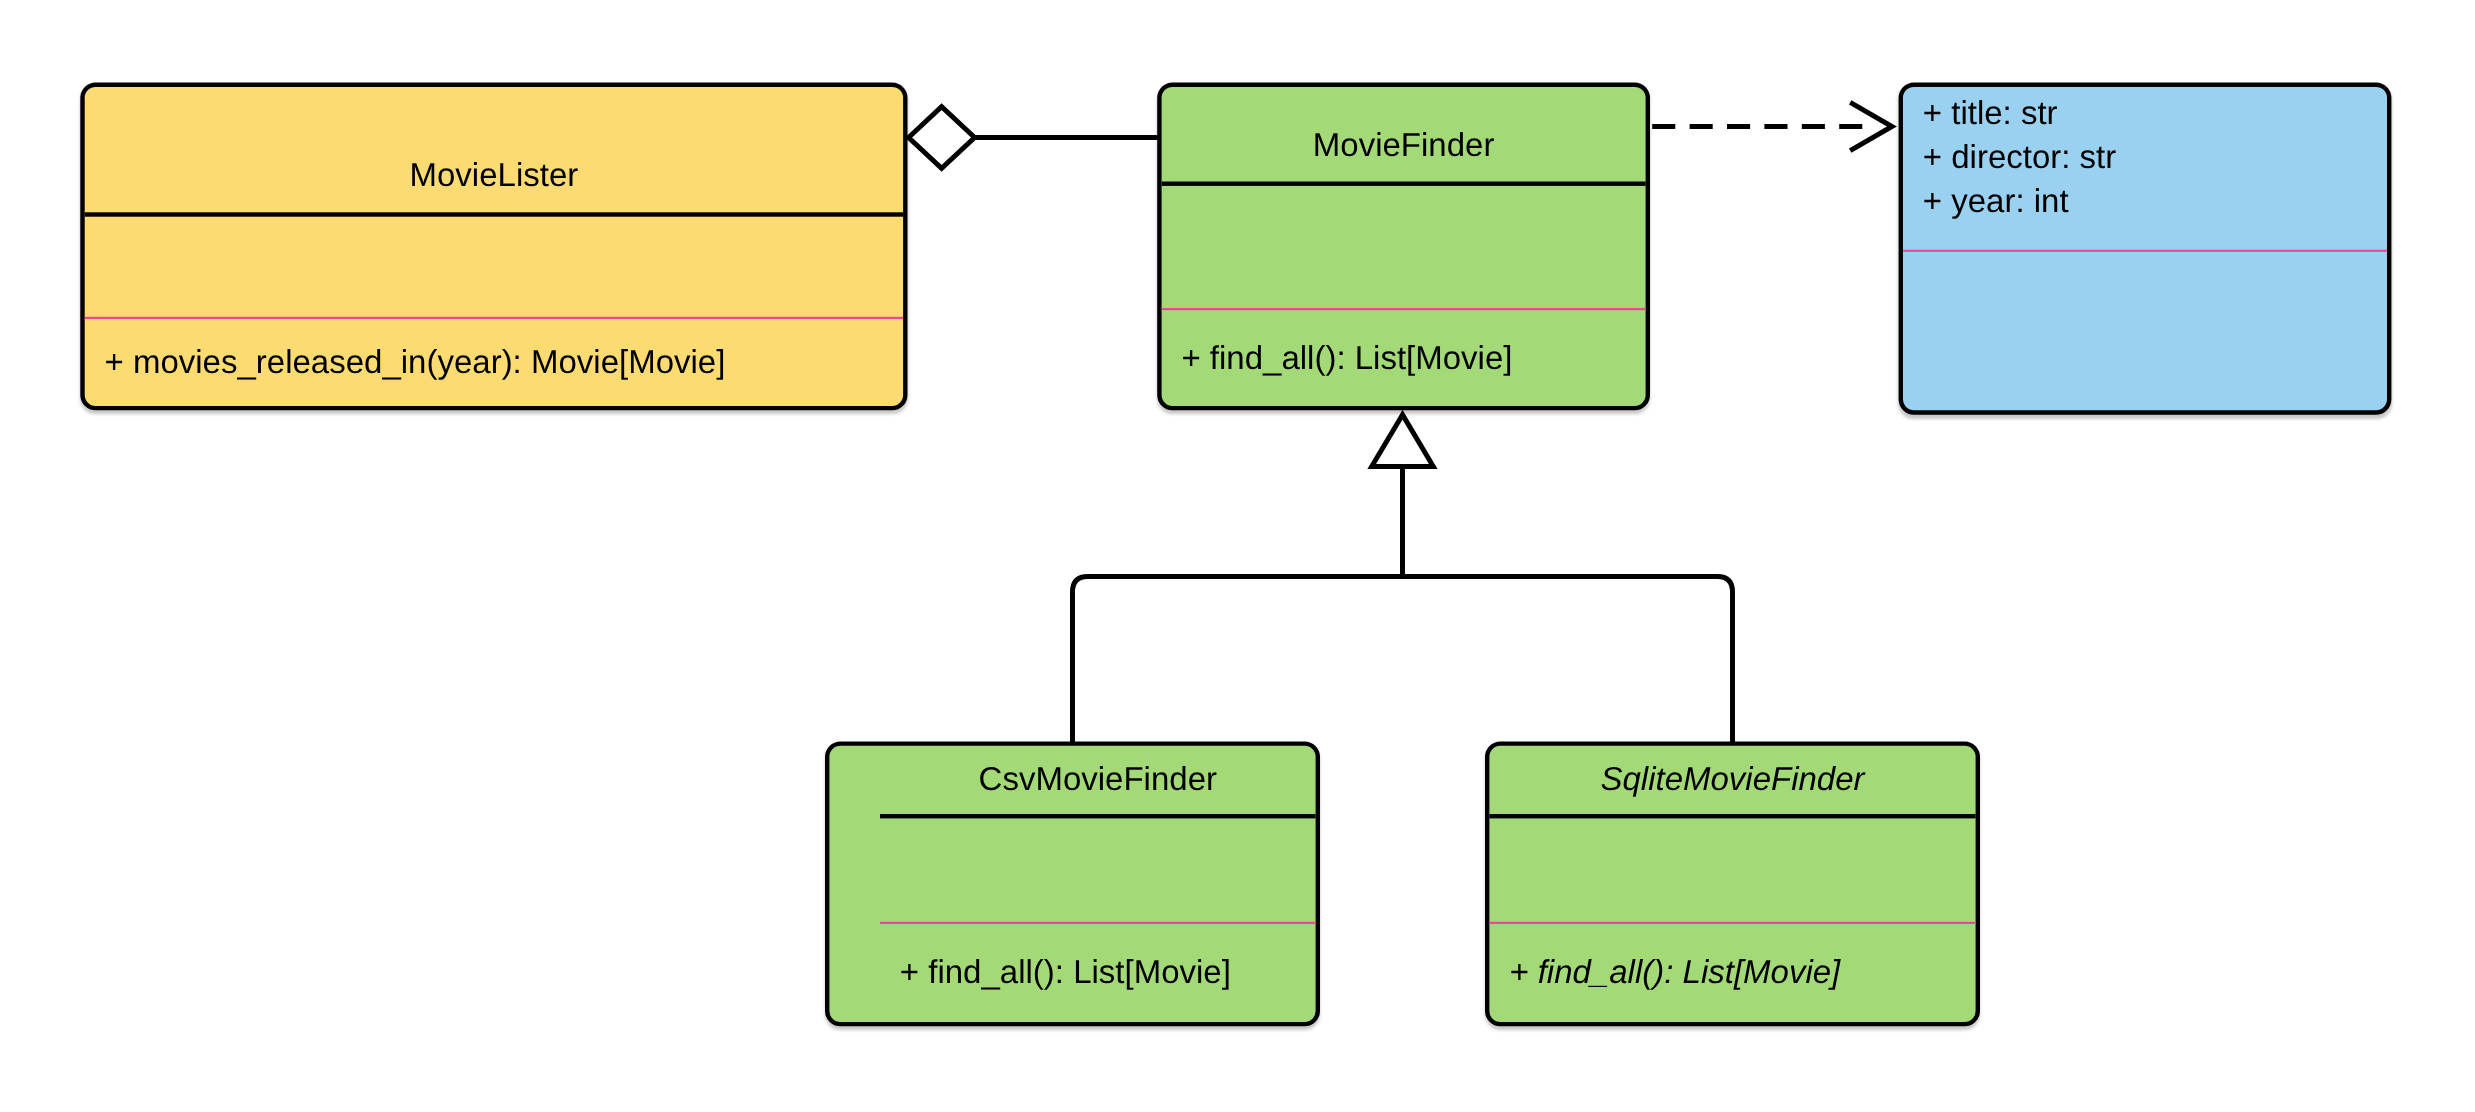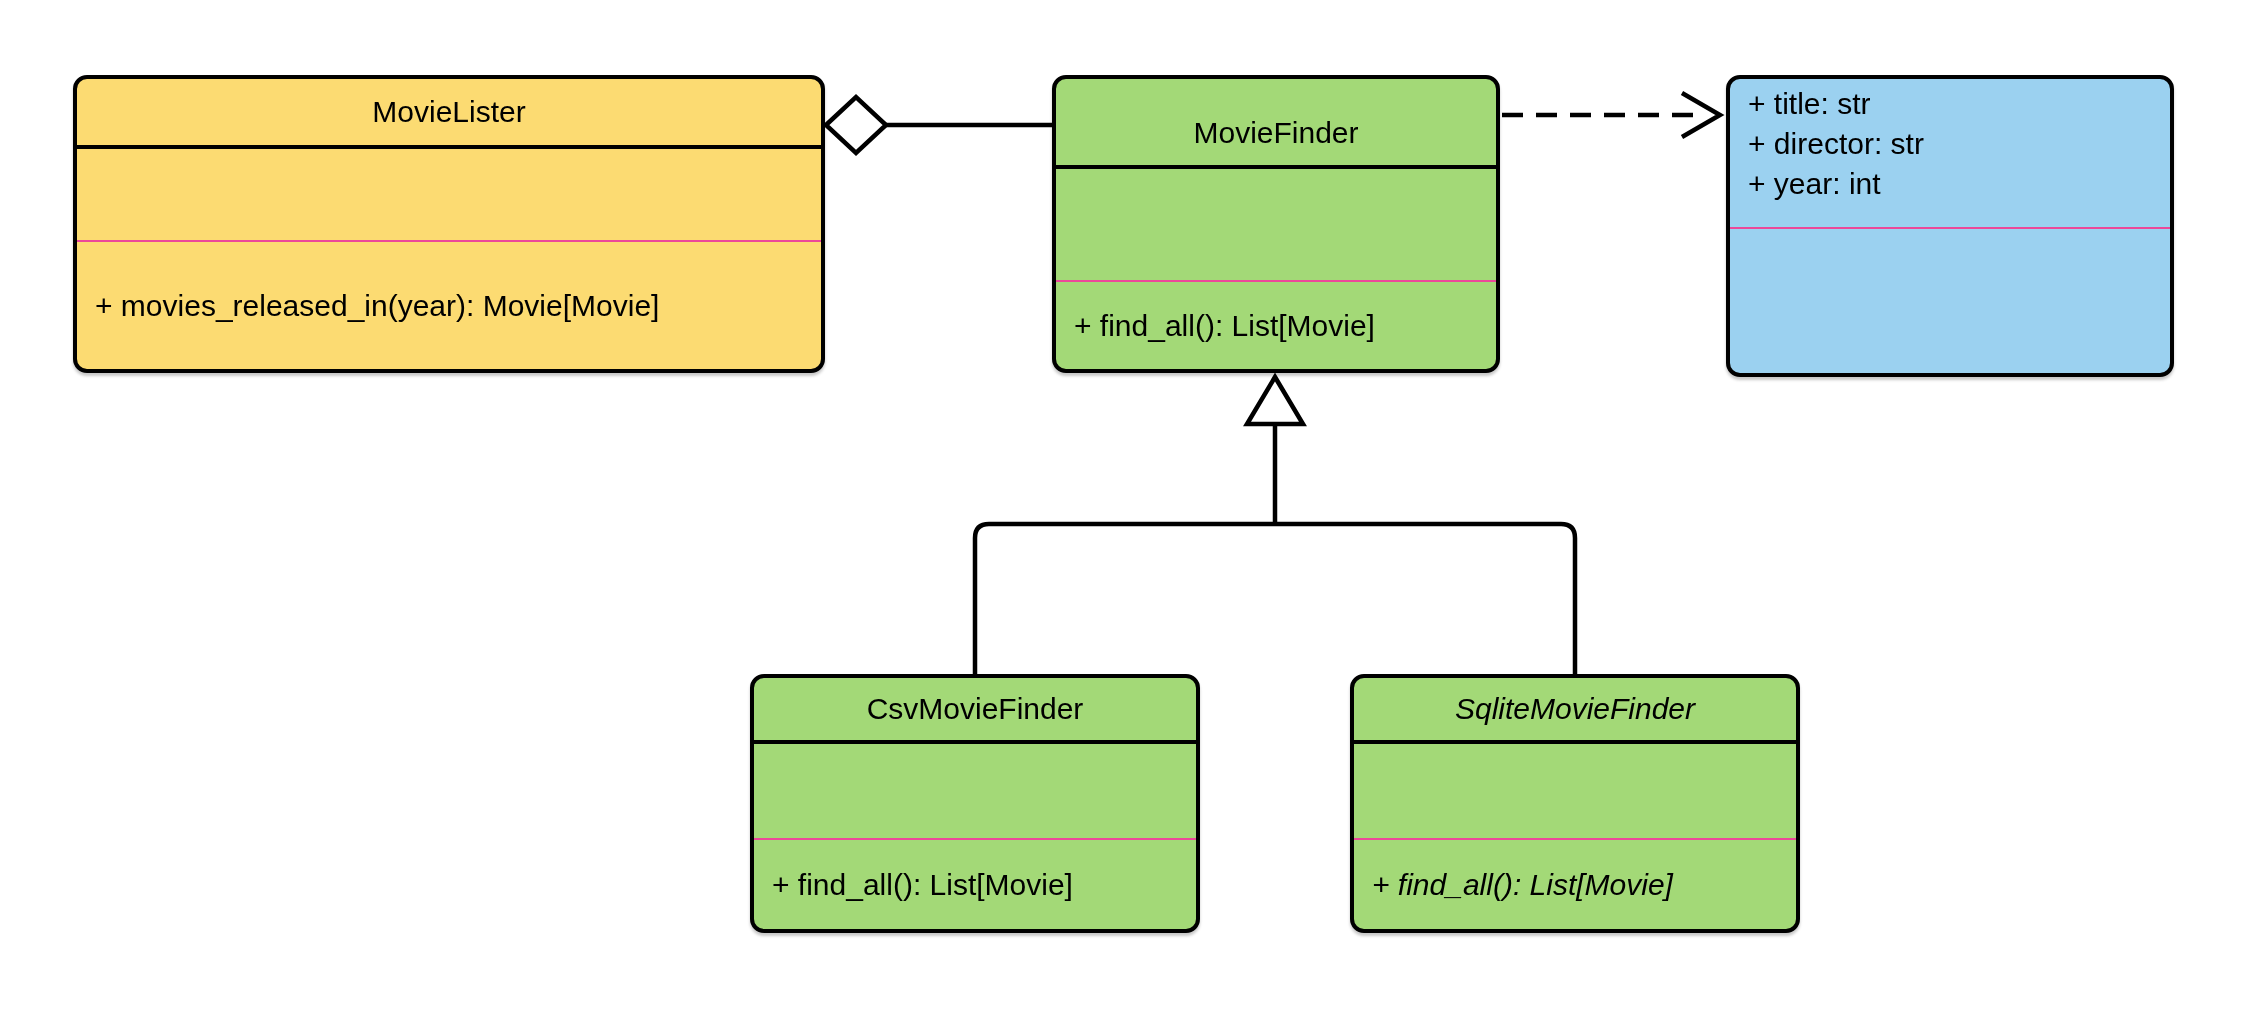--- a/index.html
+++ b/index.html
@@ -21,26 +21,26 @@
   }
   .sec{flex:0 0 auto;border-bottom:2px solid #ec4899;box-sizing:border-box;font-size:30px;}
   .methods{
     flex:1 1 auto;border-bottom:none;display:flex;flex-direction:column;
     justify-content:center;font-size:30px;
   }
   .line{line-height:40px;padding-left:18px;white-space:nowrap;}
 
   
   .c0{left:73px;top:75px;width:752px;height:298px;}
-  .c0 .hdr{height:70px;} .c0 .attrs{height:93px;}
+  .c0 .hdr{height:70px;margin-top:48px;} .c0 .attrs{height:93px;}
   .c1{left:1052px;top:75px;width:448px;height:298px;}
   .c1 .hdr{height:68px;margin-top:22px;} .c1 .attrs{height:113px;}
   .c2{left:1726px;top:75px;width:448px;height:302px;}
   .c2 .hdr{height:74px;} .c2 .attrs{height:150px;padding-top:5px;}
-  .c3{left:750px;top:674px;width:450px;height:259px;}
+  .c3{left:750px;top:674px;width:450px;height:259px;padding-left:46px;}
   .c3 .hdr{height:66px;} .c3 .attrs{height:96px;}
   .c4{left:1350px;top:674px;width:450px;height:259px;font-style:italic;}
   .c4 .hdr{height:66px;} .c4 .attrs{height:96px;}
 </style>
 </head>
 <body>
 
 <div class="stage">
 
   <svg class="connectors" width="2250" height="1011" viewBox="0 0 2250 1011" stroke="#000000" stroke-width="4.5" fill="none">

